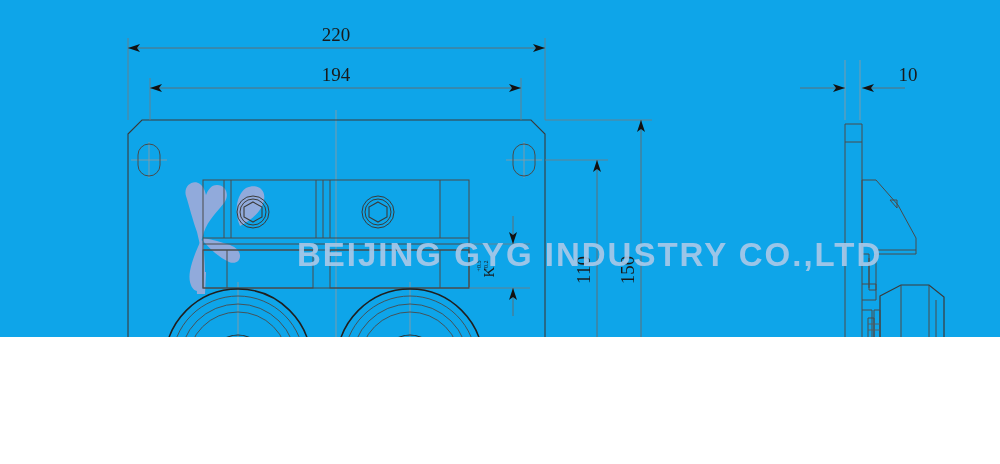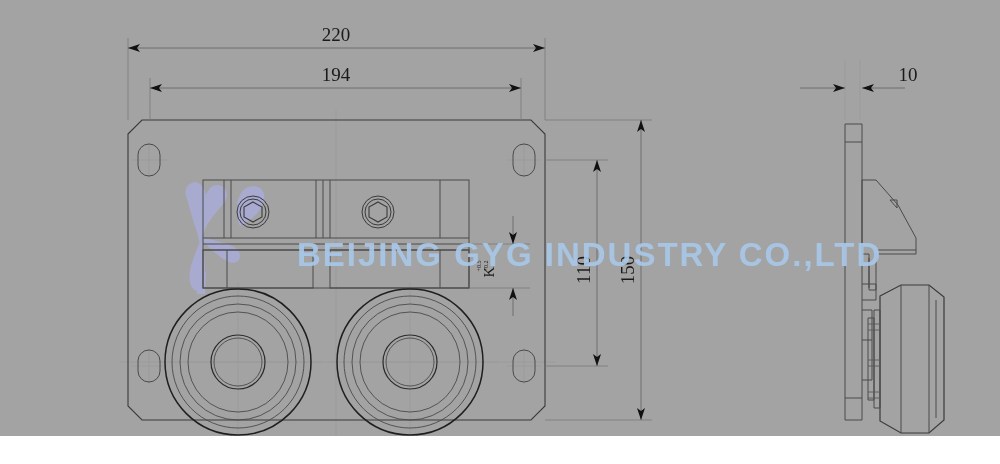--- a/index.html
+++ b/index.html
@@ -7,22 +7,22 @@
     margin: 0;
     padding: 0;
     background: #ffffff;
   }
   body {
     font-family: "Liberation Serif", "DejaVu Serif", serif;
   }
   #drawing-root {
     position: relative;
     width: 1000px;
-    height: 436px;
-    background: #a3a3a3;
+    height: 337px;
+    background: #0ea5e9;
     overflow: hidden;
   }
   #cad-svg {
     position: absolute;
     left: 0;
     top: 0;
     width: 1000px;
     height: 464px;
     display: block;
   }

